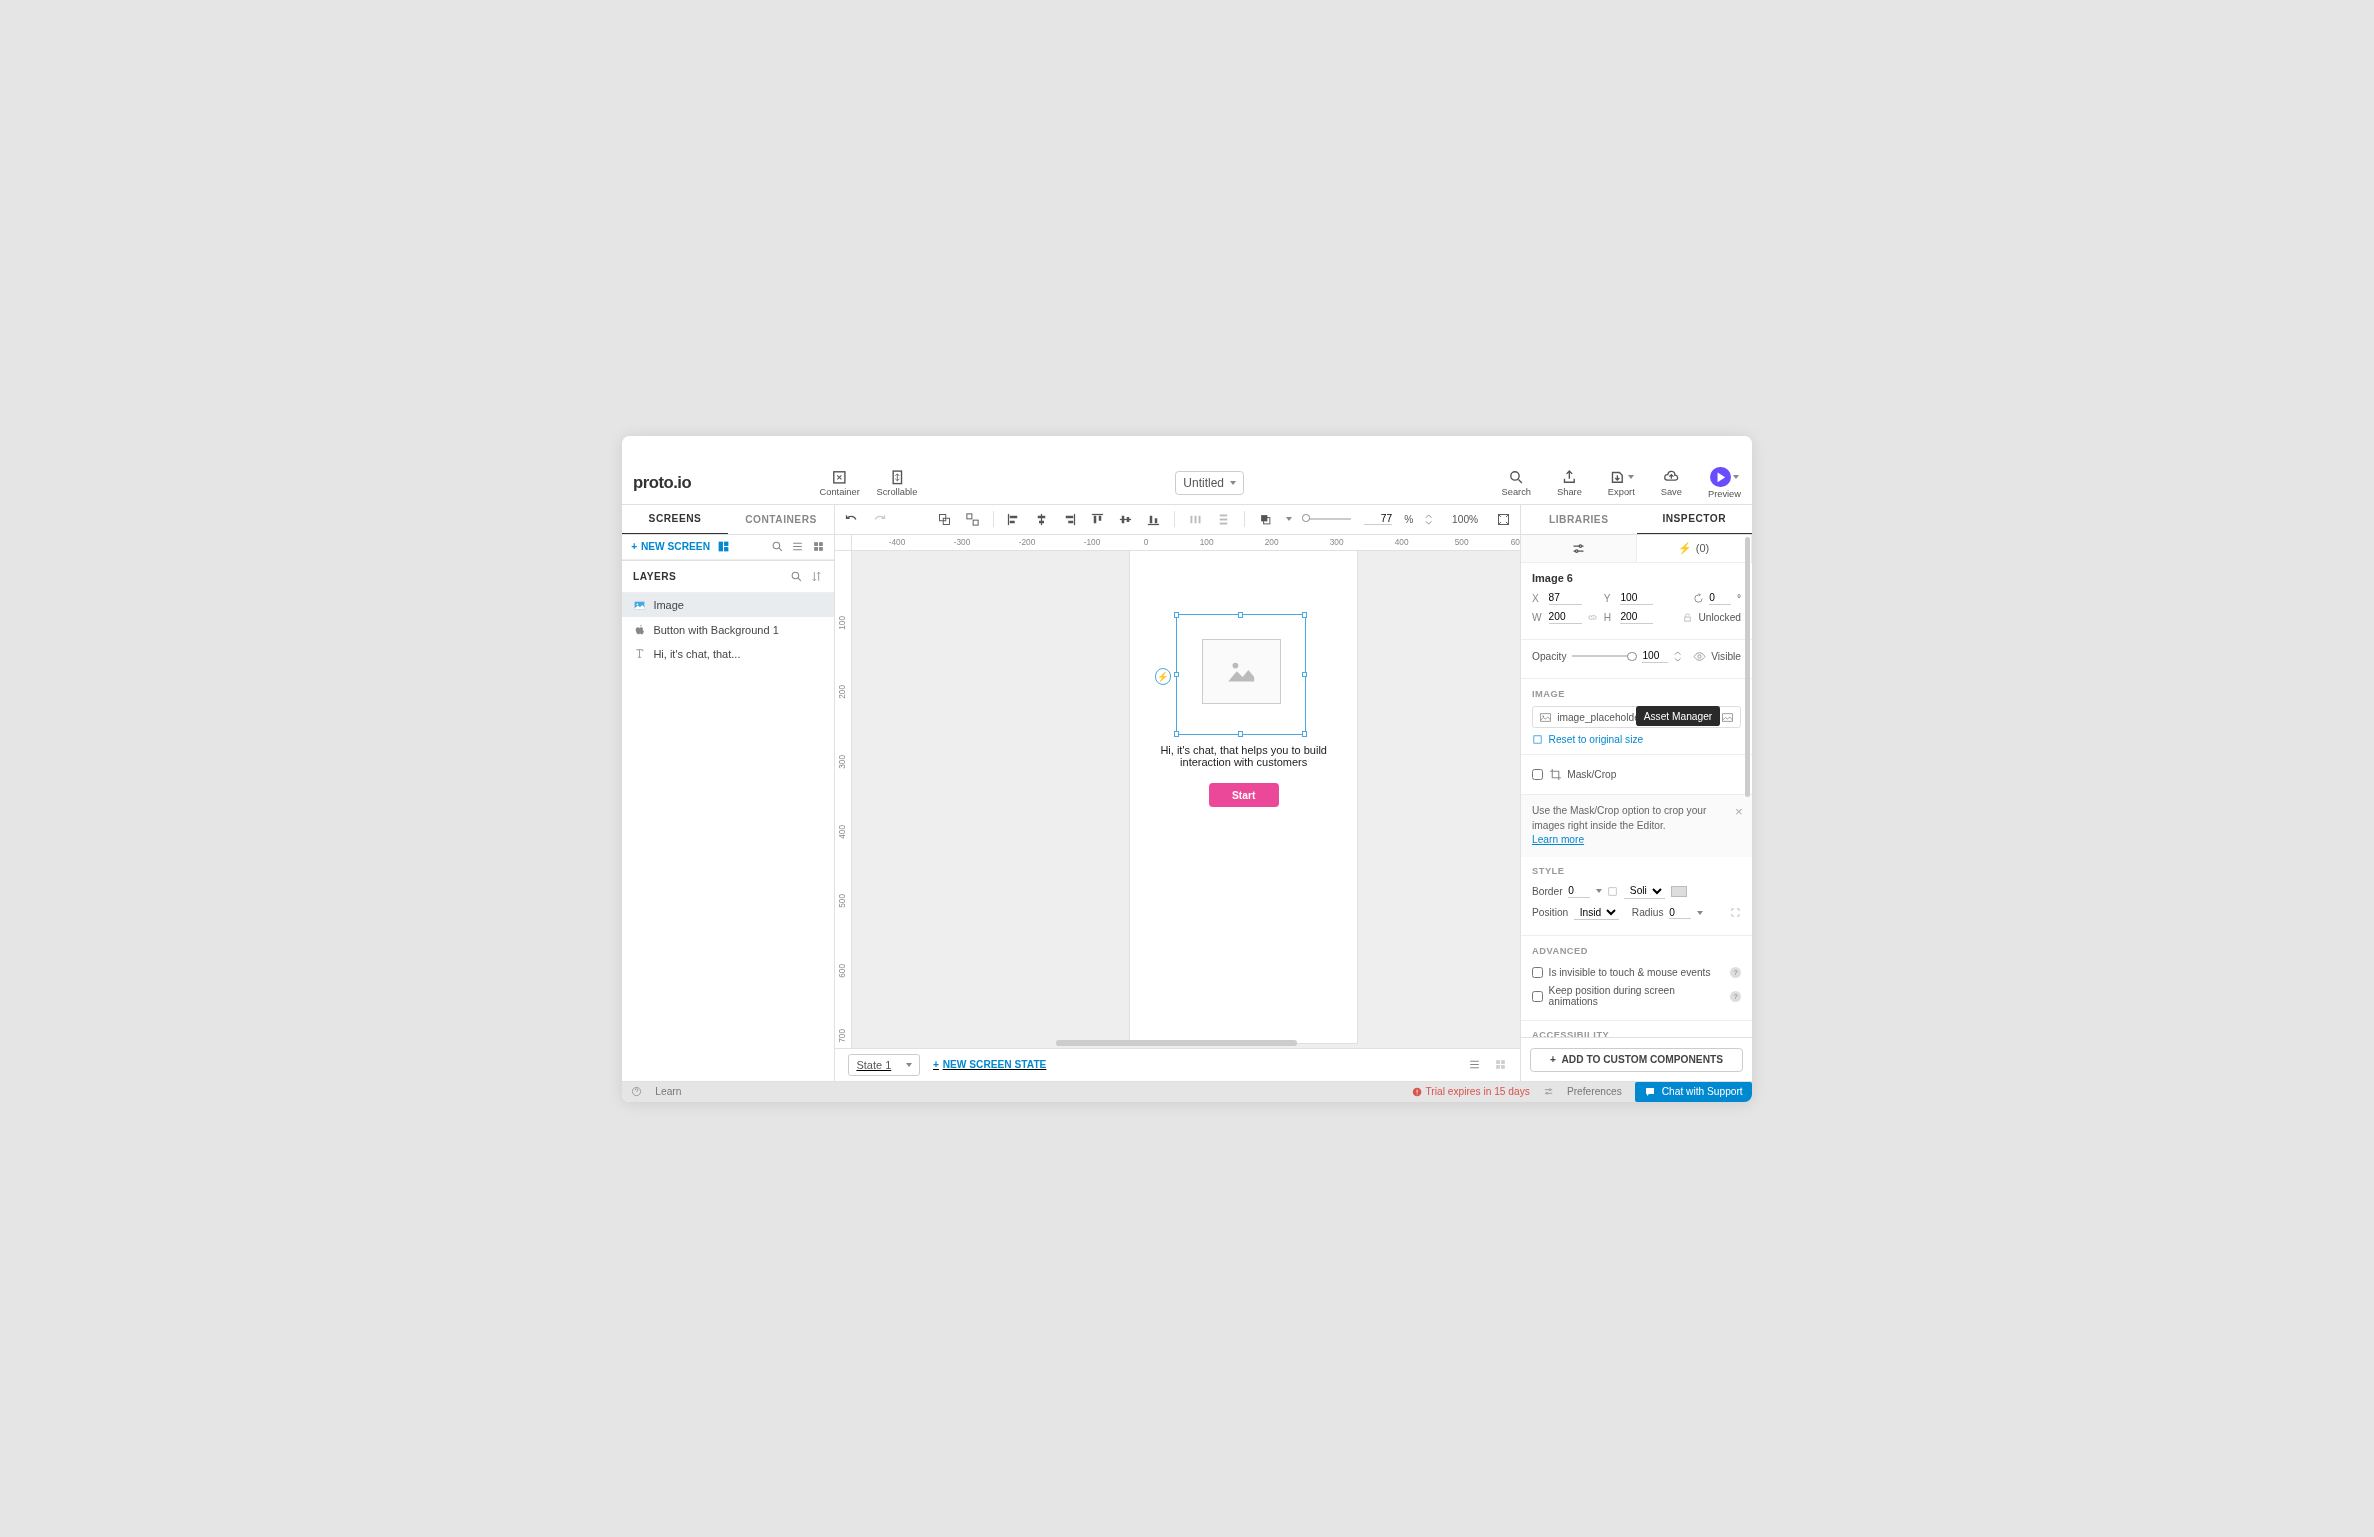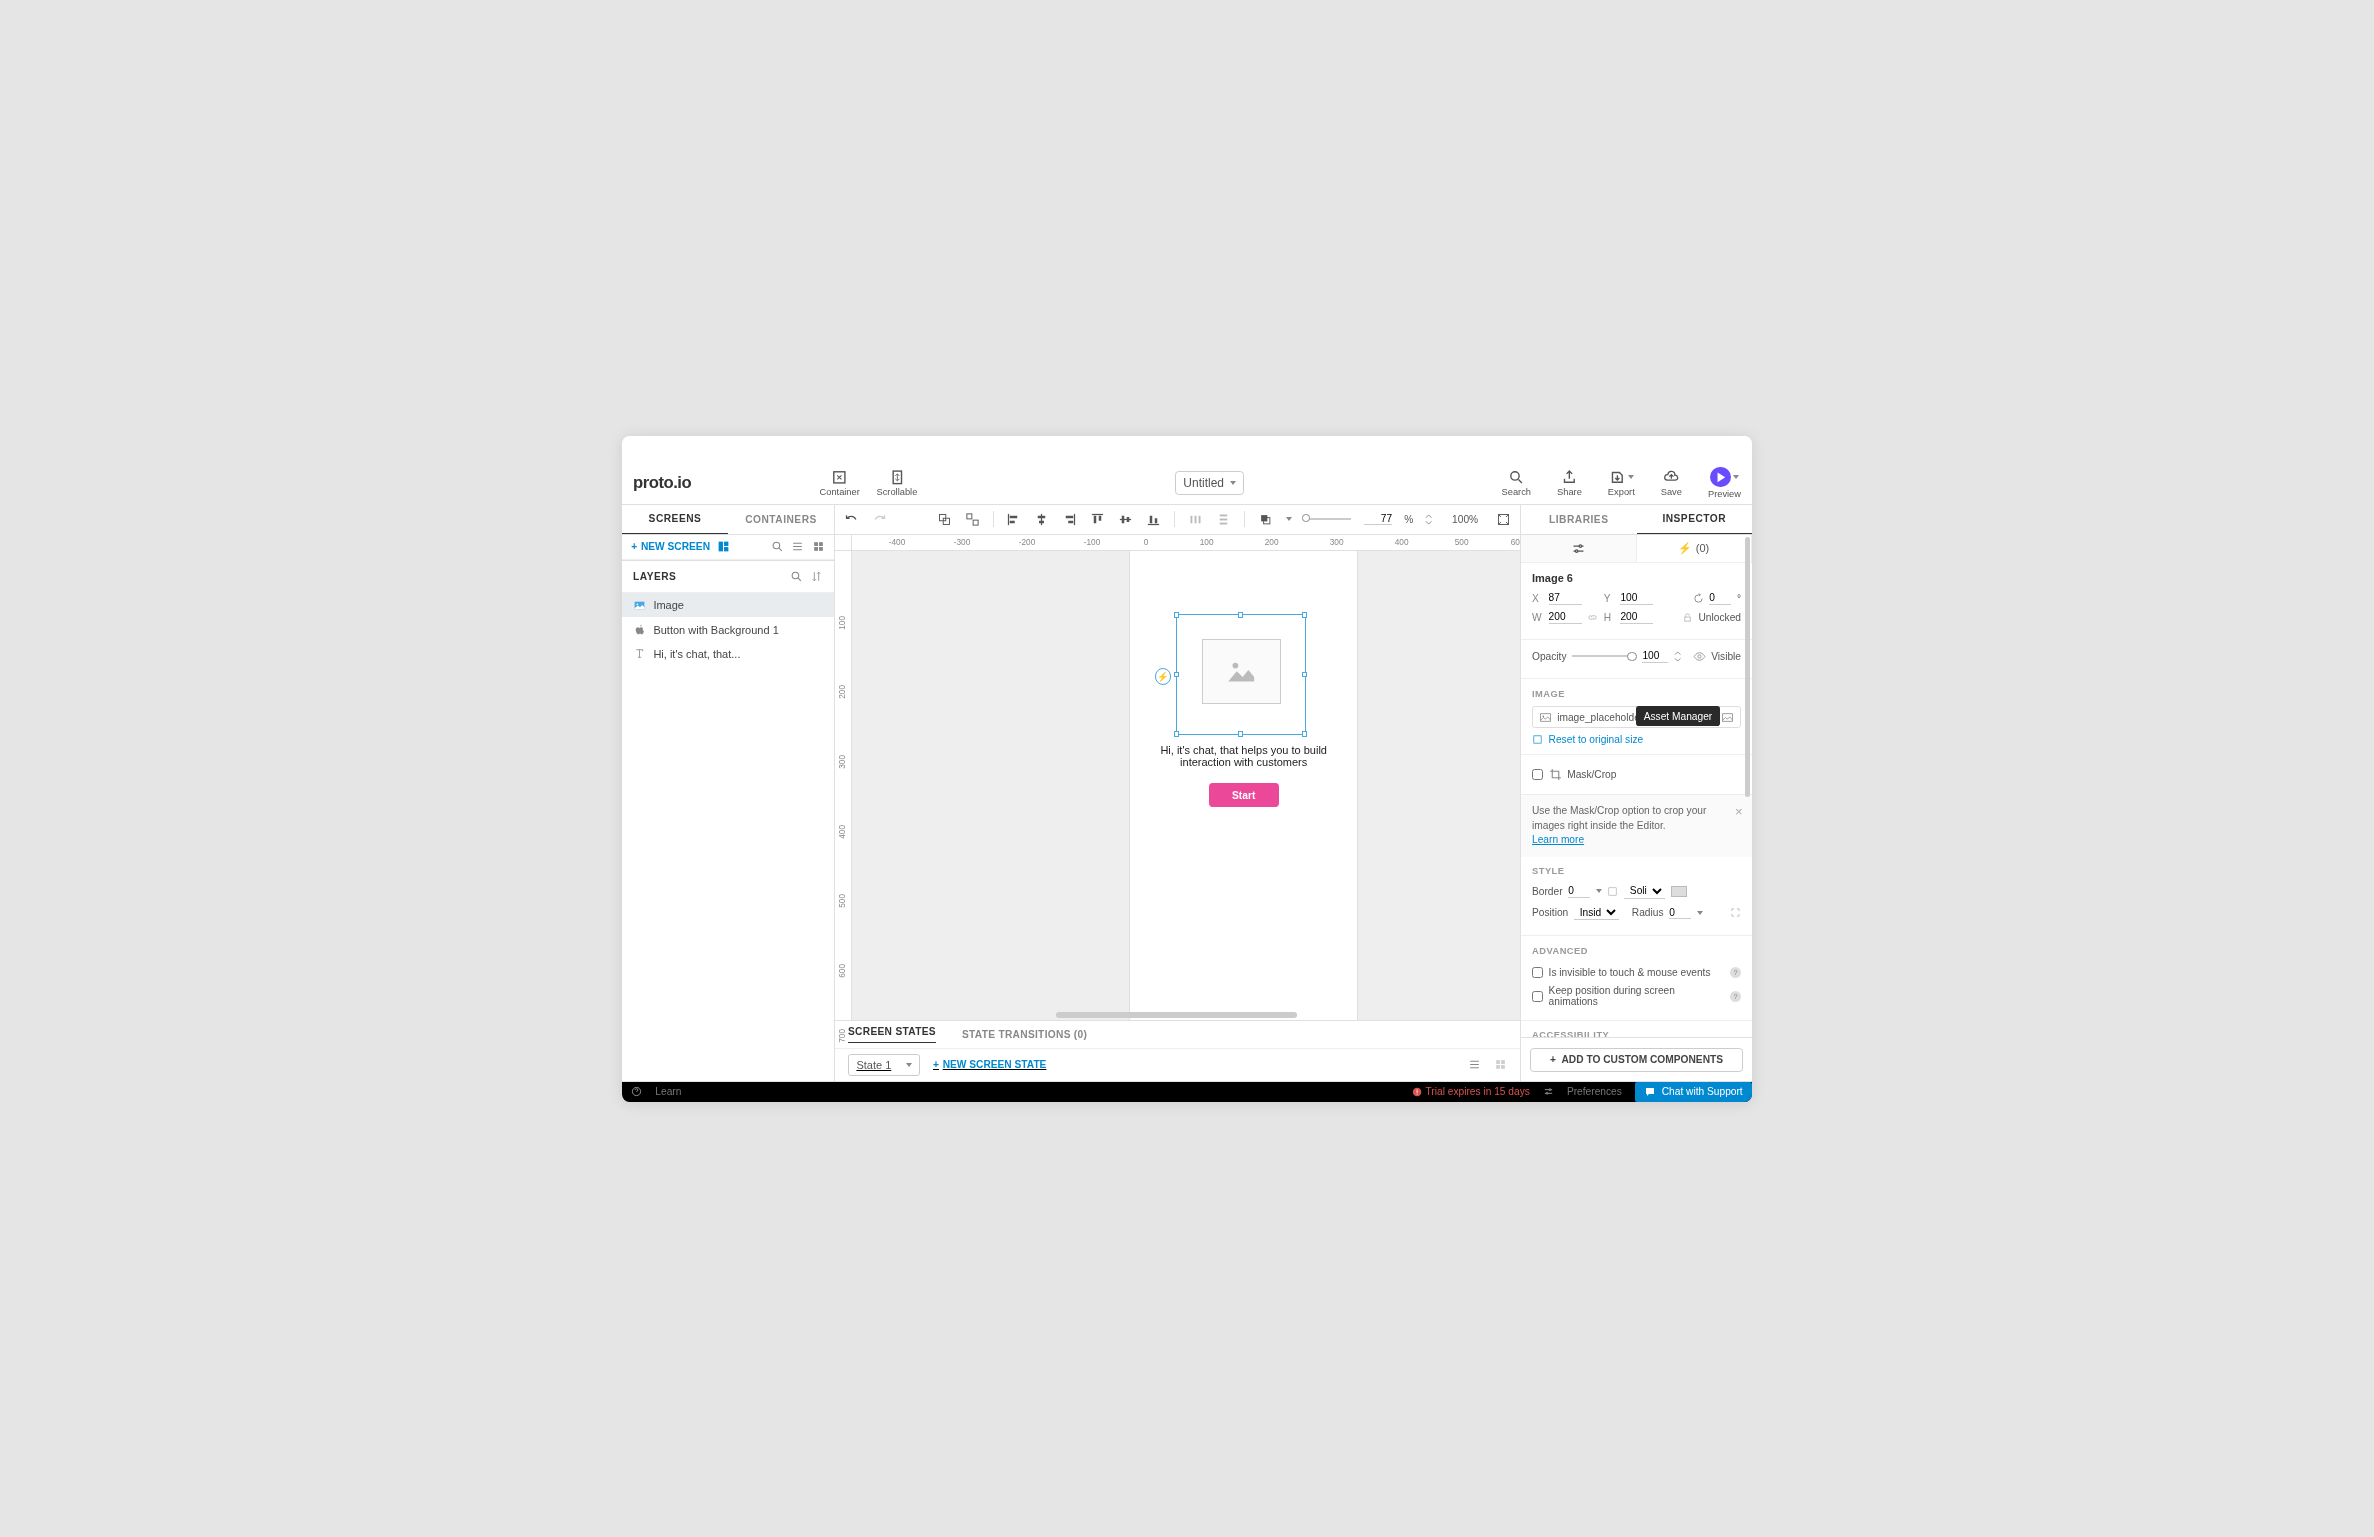--- a/index.html
+++ b/index.html
@@ -104,21 +104,21 @@
 .swatch { width: 16.7px; height: 11px; background: #ddd; border: 0.9px solid #bbb;}
 .checkbox-row { display: flex; align-items: center; gap: 5.6px; padding: 3.7px 0;}
 .checkbox-row input { width: 11px; height: 11px;}
 .help-dot { width: 11px; height: 11px; border-radius: 50%; background: #ddd; color: #888; font-size: 7.4px; display: flex; align-items: center; justify-content: center; margin-left: auto;}
 .add-custom { border-top: 0.9px solid #e0e0e0; padding: 9.3px; }
 .add-custom-btn { width: 100%; border: 0.9px solid #ccc; border-radius: 3.7px; padding: 5.6px; font-size: 10.2px; font-weight: 600; color: #444; background: #fff; cursor: pointer; display: flex; align-items: center; justify-content: center; gap: 5.6px;}
 .right-scrollbar-track { position: absolute; right: 1.9px; top: 32px; bottom: 46px; width: 5.6px;}
 .right-scrollbar-thumb { position: absolute; right: 0; top: 0; width: 5.6px; height: 260px; background: #ccc; border-radius: 2.8px;}
 
 
-.footer { height: 20.4px; background: #000000; border-top: 0.9px solid #e0e0e0; display: flex; align-items: center; padding: 0 9.3px; font-size: 10.2px; color: #777; gap: 13px;}
+.footer { height: 20.4px; background: #e5e5e5; border-top: 0.9px solid #e0e0e0; display: flex; align-items: center; padding: 0 9.3px; font-size: 10.2px; color: #777; gap: 13px;}
 .footer .warn { color: #d9534f; display: flex; align-items: center; gap: 3.7px;}
 .footer-spacer { flex: 1;}
 .chat-btn { background: #0088d1; color: #fff; padding: 2.8px 9.3px; border-radius: 1.9px; display: flex; align-items: center; gap: 5.6px; cursor: pointer; height: 100%; margin-right: -9.3px;}
 .triangle-down { width: 0; height: 0; border-left: 3.7px solid transparent; border-right: 3.7px solid transparent; border-top: 4.6px solid #888;}
 </style>
 </head>
 <body>
 
 <div class="app">
 
@@ -392,24 +392,20 @@
               </div>
               <div class="canvas-text" style="left:28px;top:193px;width:172px">Hi, it's chat, that helps you to build interaction with customers</div>
               <div class="canvas-btn" style="left:79px;top:232px;width:70px;height:24px">Start</div>
             </div>
             <div class="hscroll"></div>
           </div>
         </div>
       </div>
 
       <div class="states-bar">
-        <div class="states-tabs">
-          <div class="states-tab active">SCREEN STATES</div>
-          <div class="states-tab">STATE TRANSITIONS (0)</div>
-        </div>
         <div class="states-row">
           <div class="state-select">
             <span>State 1</span>
             <span class="triangle-down"></span>
           </div>
           <div class="new-state-btn">
             <span>+</span>
             <span>NEW SCREEN STATE</span>
           </div>
           <div style="flex:1"></div>

